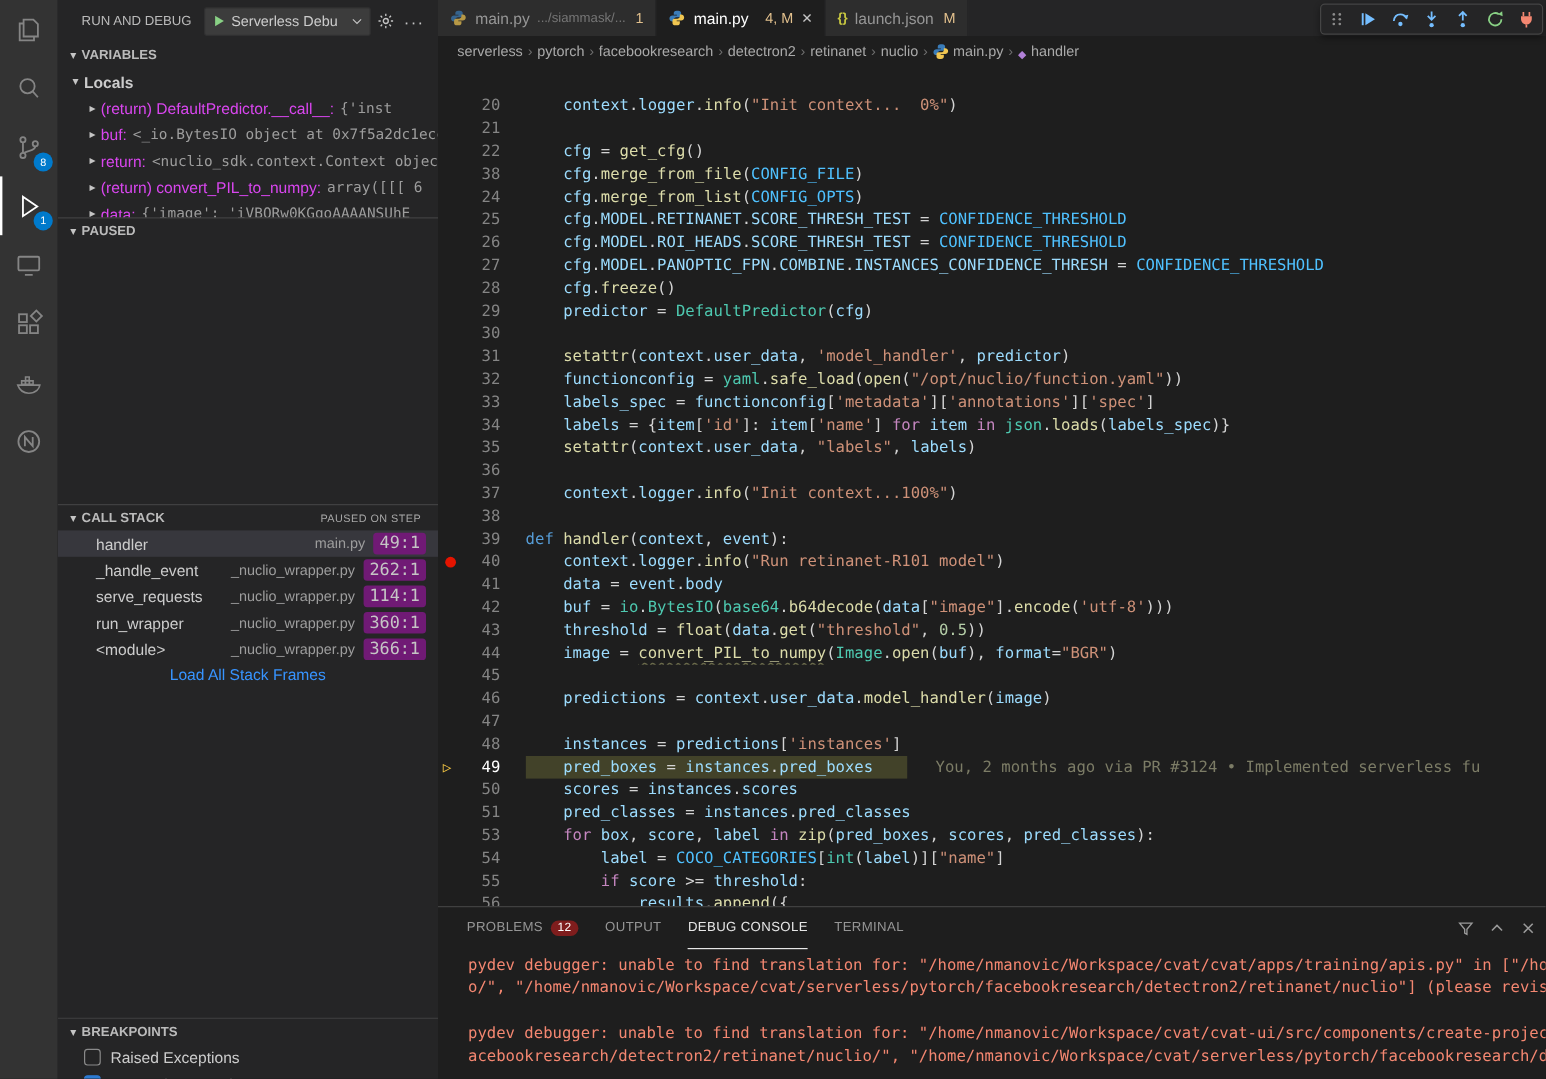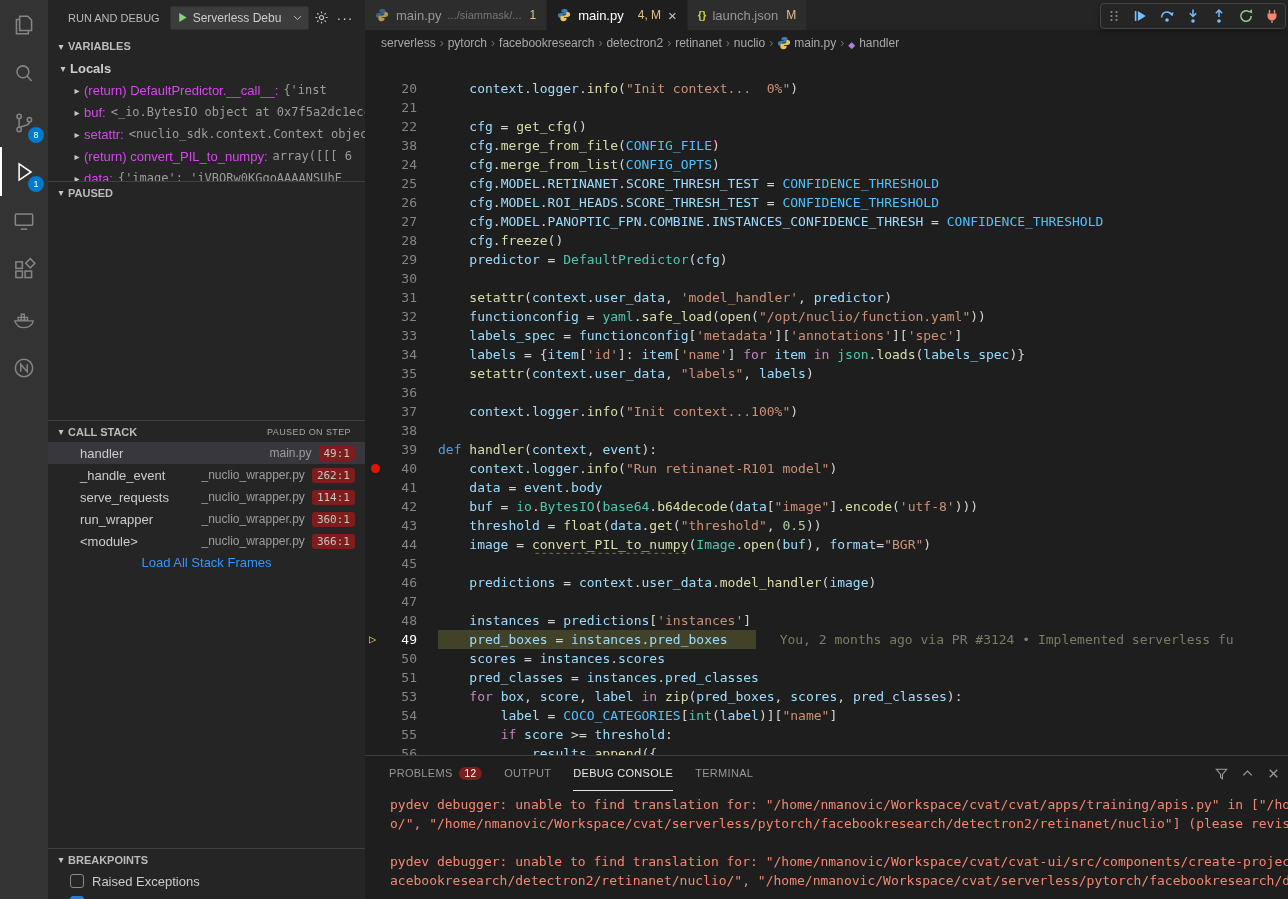--- a/index.html
+++ b/index.html
@@ -43,21 +43,21 @@
   .var-value { color:#9d9d9d; margin-left:5px; font-family:"DejaVu Sans Mono", monospace; font-size:12px; }
 
   #watch-body { height:217px; flex:none; }
 
   #cs-body { flex:none; }
   .cs-row { height:22px; display:flex; align-items:center; padding:0 10px 0 32px; font-size:13px; cursor:pointer; white-space:nowrap; }
   .cs-row.selected { background:#37373d; }
   .cs-fn { color:#cccccc; flex:none; }
   .flex-sp { flex:1; }
   .cs-file { color:#9d9d9d; font-size:12px; margin-right:7px; }
-  .cs-pos { background:#7f1d1d; color:#c5c5c5; border-radius:3px; font-size:11px; padding:1px 5px;
+  .cs-pos { background:#701a75; color:#c5c5c5; border-radius:3px; font-size:14px; padding:1px 5px;
     font-family:"DejaVu Sans Mono", monospace; }
   .cs-link { height:22px; line-height:22px; text-align:center; color:#3794ff; font-size:13px; cursor:pointer; }
 
   .sb-spacer { flex:1; }
 
   #bp-section { height:51px; flex:none; overflow:hidden; }
   .bp-row { height:22px; display:flex; align-items:center; padding-left:22px; font-size:13px; cursor:pointer; }
   .cb { width:14px; height:14px; border:1px solid #8a8a8a; border-radius:3px; margin-right:8px; flex:none;
     font-size:10px; line-height:13px; text-align:center; color:#fff; background:transparent; }
   .cb.checked { background:#2d7ad1; border-color:#2d7ad1; }
@@ -218,21 +218,21 @@
         <span class="var-name">(return) DefaultPredictor.__call__:</span>
         <span class="var-value">{'inst</span>
       </div>
       <div class="tree-row var-row">
         <span class="twisty">▸</span>
         <span class="var-name">buf:</span>
         <span class="var-value">&lt;_io.BytesIO object at 0x7f5a2dc1ecc0&gt;</span>
       </div>
       <div class="tree-row var-row">
         <span class="twisty">▸</span>
-        <span class="var-name">setattr:</span>
+        <span class="var-name">return:</span>
         <span class="var-value">&lt;nuclio_sdk.context.Context objec</span>
       </div>
       <div class="tree-row var-row">
         <span class="twisty">▸</span>
         <span class="var-name">(return) convert_PIL_to_numpy:</span>
         <span class="var-value">array([[[ 6</span>
       </div>
       <div class="tree-row var-row">
         <span class="twisty">▸</span>
         <span class="var-name">data:</span>

